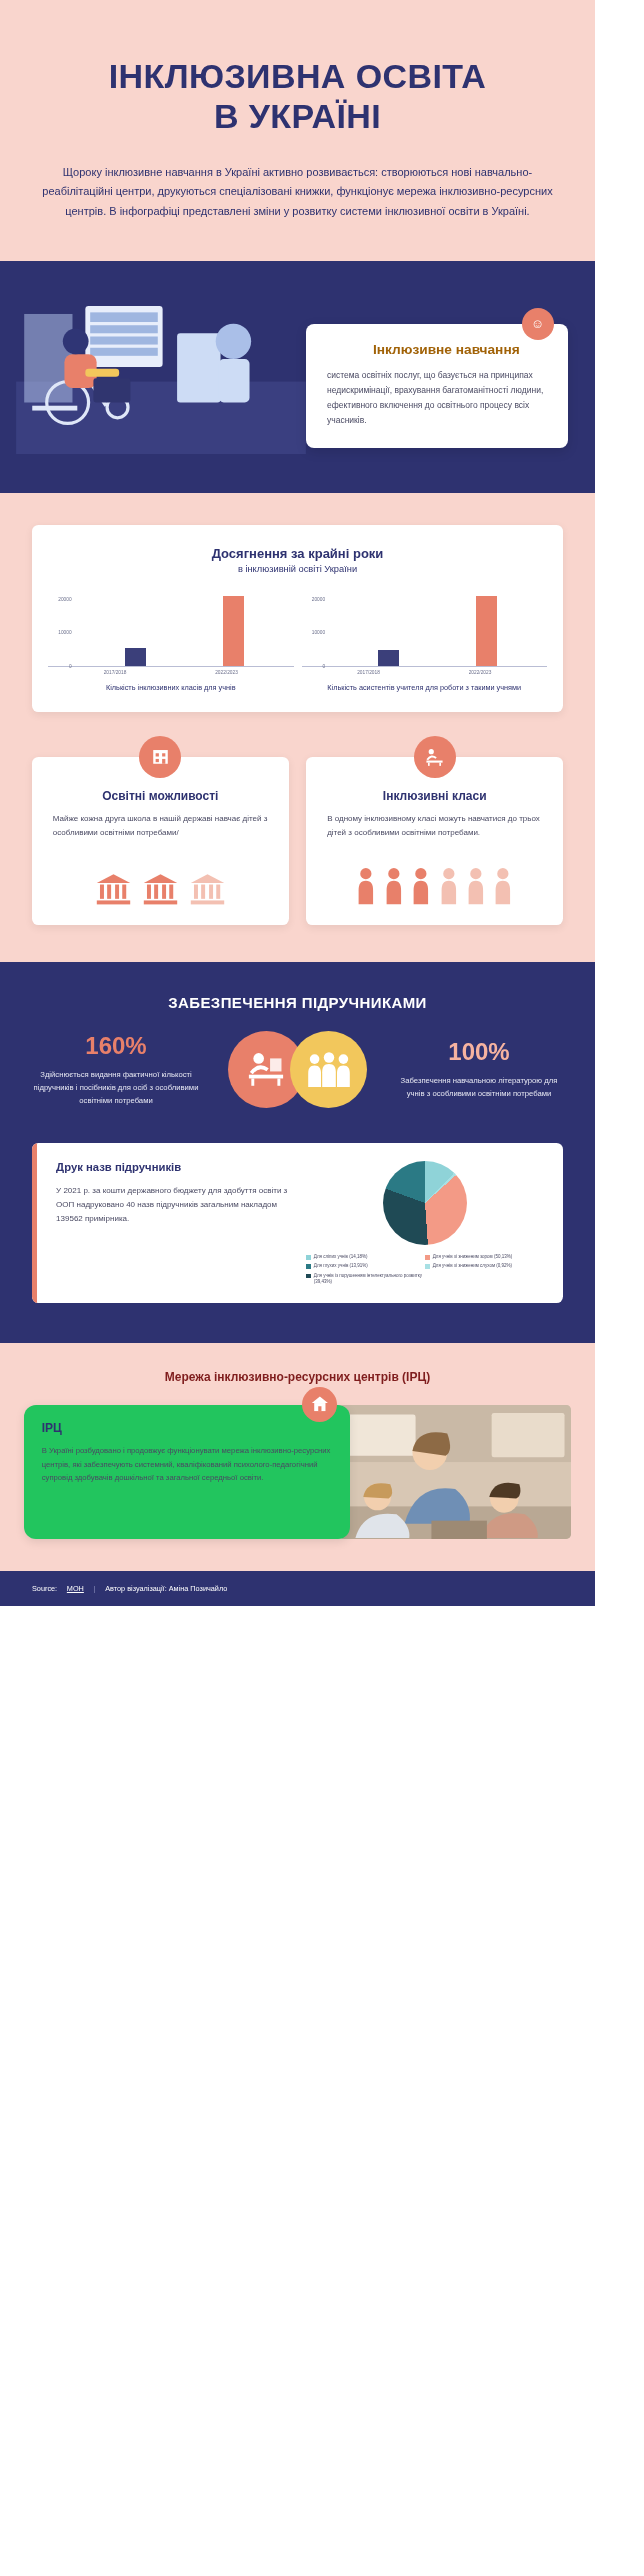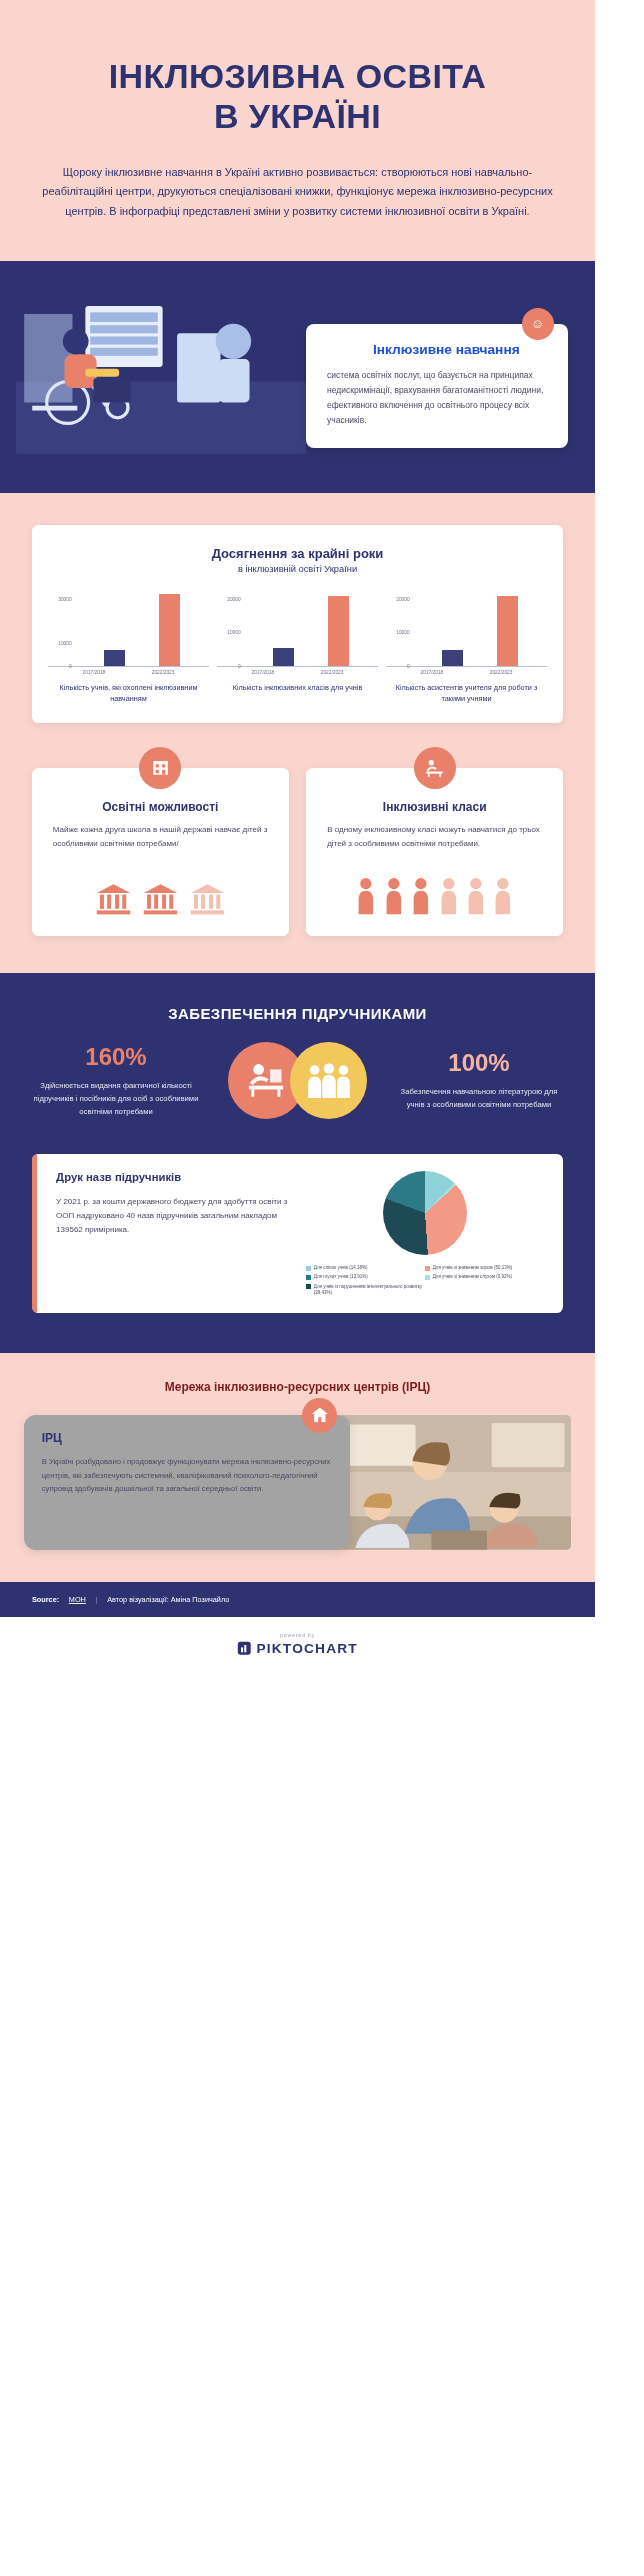--- a/index.html
+++ b/index.html
@@ -57,21 +57,21 @@
     padding: 17.7px 21px 21px;
     box-shadow: 0 3.2px 11.3px rgba(0,0,0,0.12);
     position: relative;
   }
   .nav-card {
     margin-left: 306px;
     margin-right: 27px;
     margin-top: 26px;
   }
   .nav-card h2 {
-    color: #1d4ed8;
+    color: #a16207;
     font-size: 13.7px;
     font-weight: bold;
     margin-bottom: 11.3px;
     padding-left: 46px;
   }
   .nav-card p {
     color: #4a4a63;
     font-size: 8.5px;
     line-height: 1.75;
   }
@@ -351,21 +351,21 @@
     margin-bottom: 21px;
   }
   .irc-row {
     display: flex;
     margin: 0 24px;
     gap: 0;
     align-items: stretch;
   }
   .irc-card {
     flex: 1.25;
-    background: #a3a3a3;
+    background: #22c55e;
     border-radius: 12px;
     padding: 16px 17.7px 17.7px;
     position: relative;
     z-index: 2;
     box-shadow: 0 2.4px 9.7px rgba(0,0,0,0.10);
   }
   .irc-card h3 {
     color: #2e3270;
     font-size: 12px;
     font-weight: bold;
@@ -404,21 +404,21 @@
     display: flex;
     align-items: center;
     gap: 9.7px;
   }
   .footer span, .footer a {
     color: #ffffff;
     font-size: 7.3px;
   }
   .footer a { color: #ffffff; text-decoration: underline; }
   .footer .divider { color: #8a8dbb; }
-  .footer .label { font-weight: bold; }
+  .footer .label { font-weight: normal; }
 
   .brandbar {
     background: #ffffff;
     padding: 14.5px 0 17.7px;
     text-align: center;
   }
   .brandbar .powered {
     font-size: 5.2px;
     color: #9aa0b5;
     letter-spacing: 0.8px;
@@ -478,38 +478,20 @@
     </div>
   </section>
 
   <section class="pink">
     <div class="chart-card">
       <div class="chart-title">Досягнення за крайні роки</div>
       <div class="chart-subtitle">в інклюзивній освіті України</div>
 
       <div class="charts-row">
 
-        <div class="chart-block">
-          <div class="plot">
-            <div class="yaxis">
-              <span style="top:100%">0</span>
-              <span style="top:70%">10000</span>
-              <span style="top:12%">30000</span>
-            </div>
-            <div class="bars">
-              <div class="bar dark" style="height:21%"></div>
-              <div class="bar" style="height:94%"></div>
-            </div>
-          </div>
-          <div class="xlabels">
-            <span>2017/2018</span>
-            <span>2022/2023</span>
-          </div>
-          <div class="chart-caption">Кількість учнів, які охоплені інклюзивним навчанням</div>
-        </div>
 
         <div class="chart-block">
           <div class="plot">
             <div class="yaxis">
               <span style="top:100%">0</span>
               <span style="top:56%">10000</span>
               <span style="top:12%">20000</span>
             </div>
             <div class="bars">
               <div class="bar dark" style="height:23%"></div>
@@ -737,26 +719,15 @@
     </div>
   </section>
 
   <footer class="footer">
     <span class="label">Source:</span>
     <a href="#">МОН</a>
     <span class="divider">|</span>
     <span>Автор візуалізації: Аміна Позичайло</span>
   </footer>
 
-  <div class="brandbar">
-    <div class="powered">powered by</div>
-    <div class="logo">
-      <svg width="14.5" height="14.5" viewBox="0 0 18 18">
-        <rect x="1" y="1" width="16" height="16" rx="3" fill="#2e3270"></rect>
-        <rect x="5" y="8" width="2.6" height="6" fill="#fff"></rect>
-        <rect x="9" y="5" width="2.6" height="9" fill="#fff"></rect>
-      </svg>
-      <span>PIKTOCHART</span>
-    </div>
-  </div>
 
 </div>
 
 
 </body></html>

